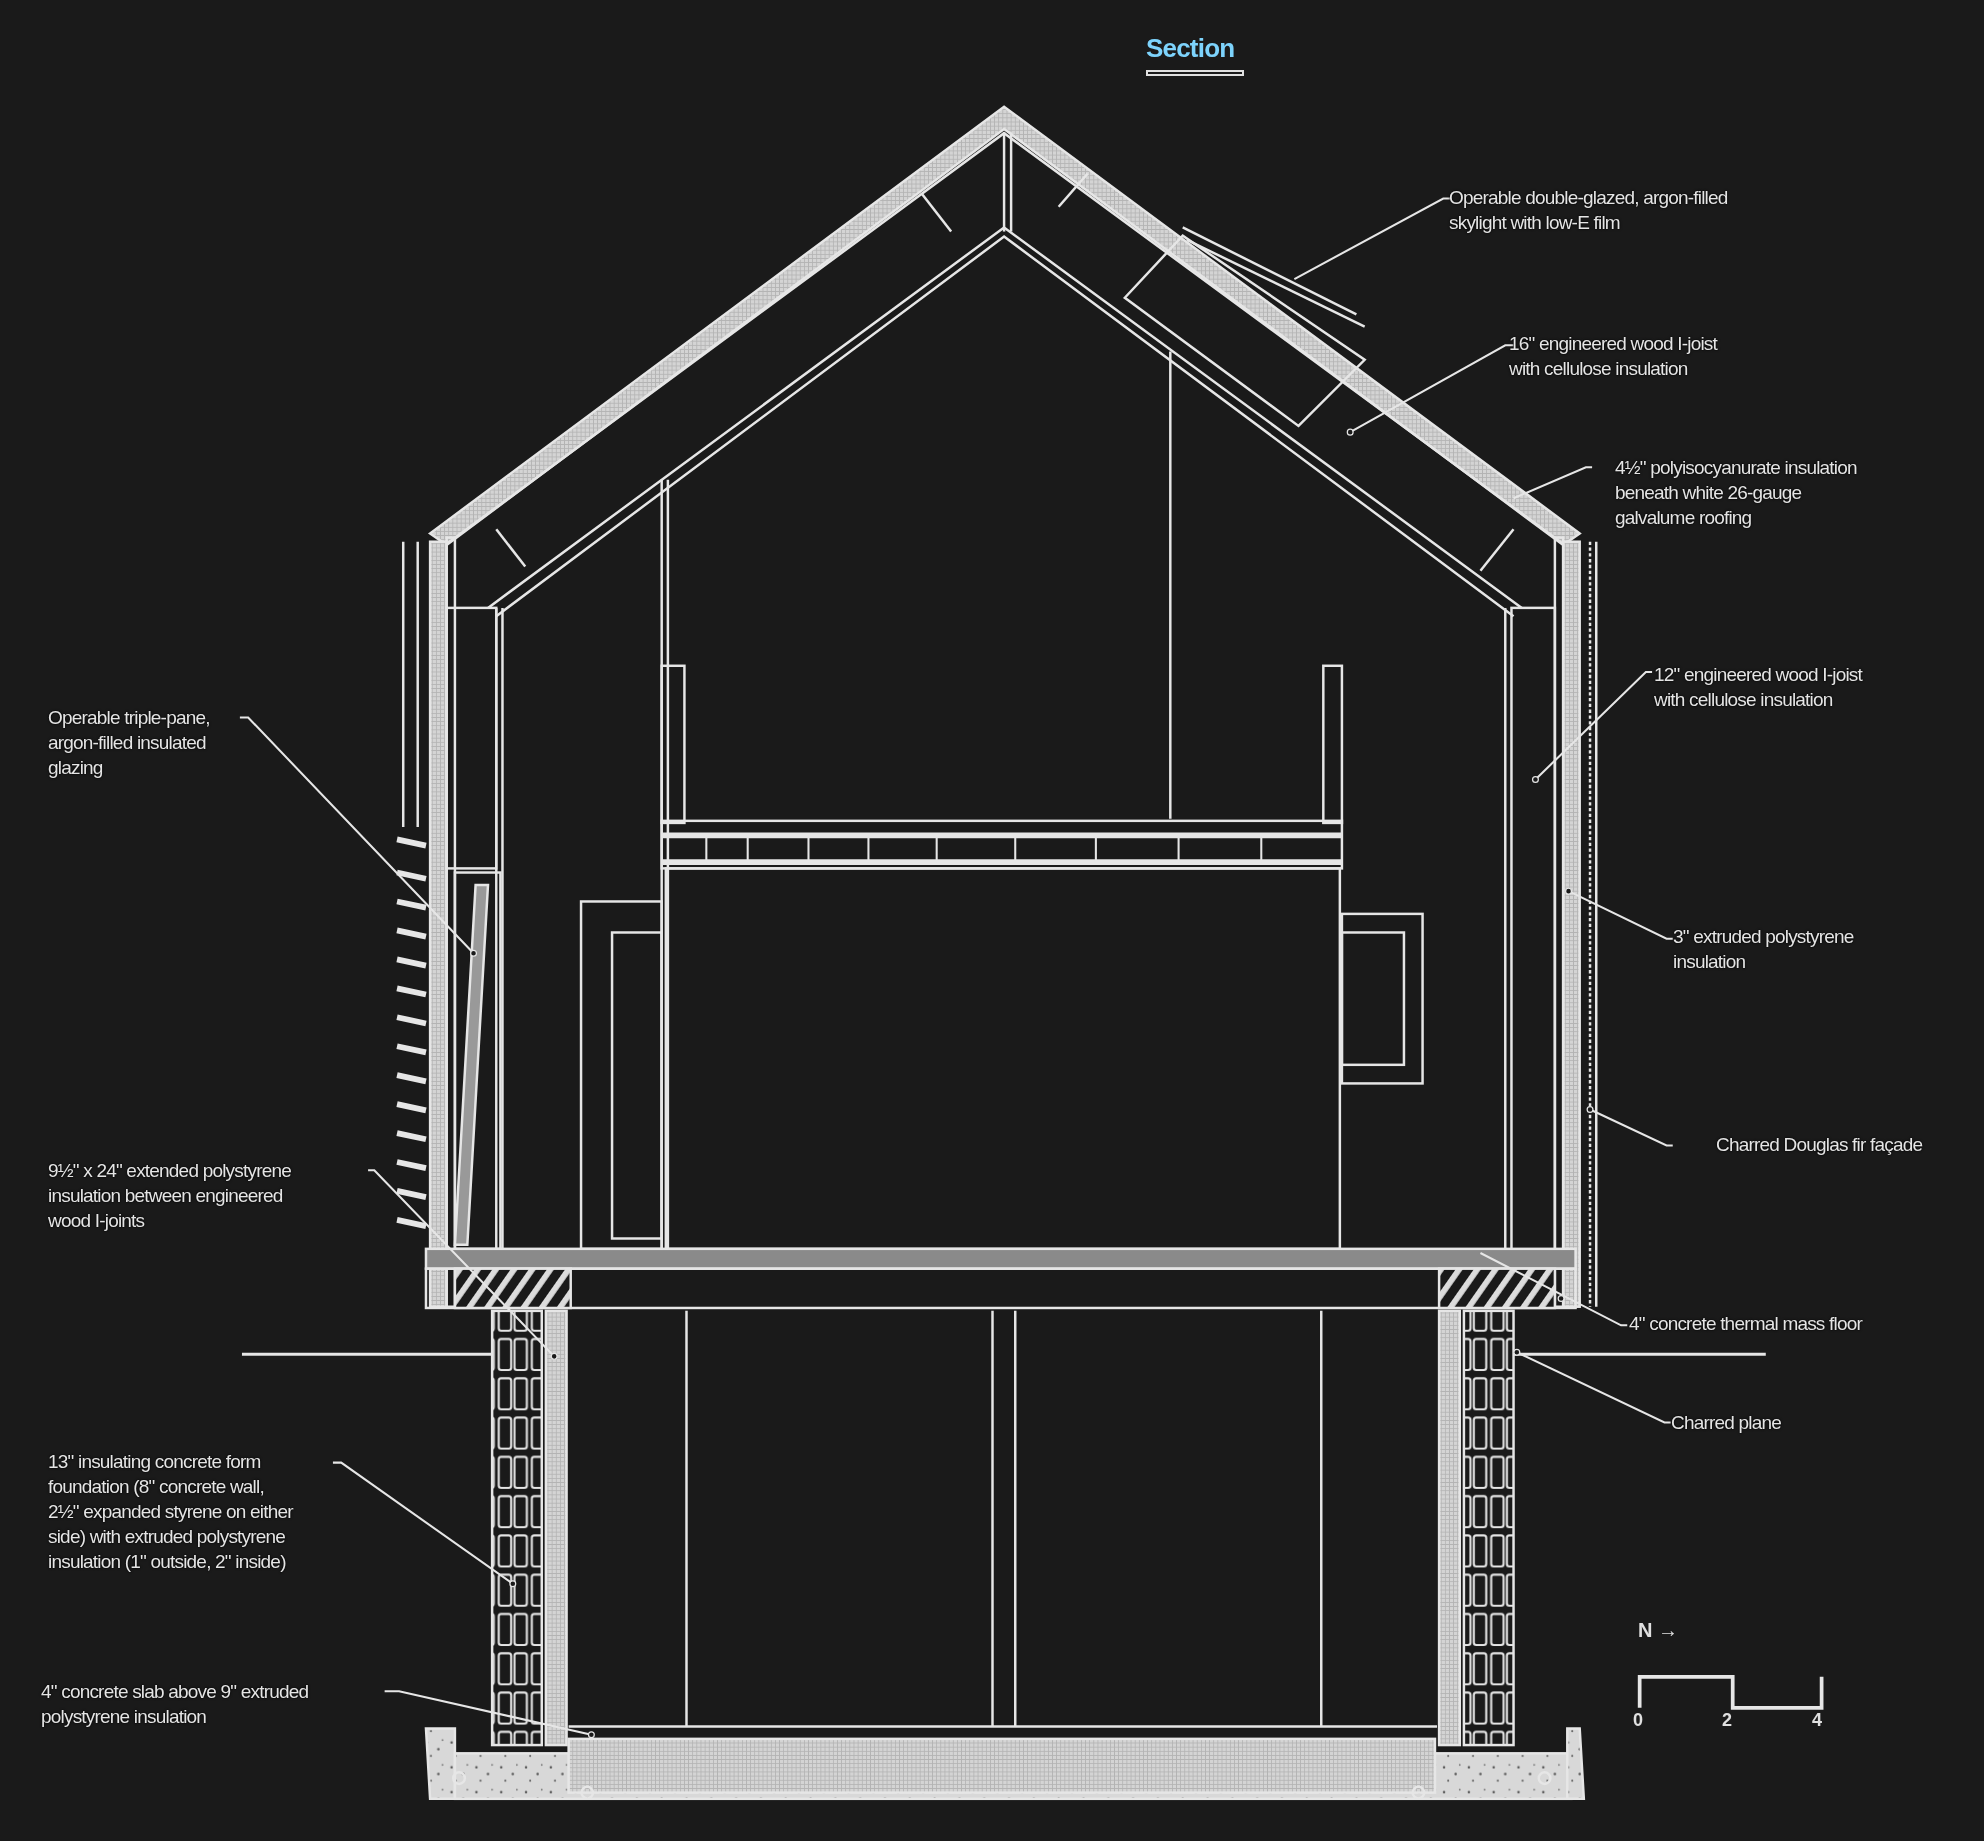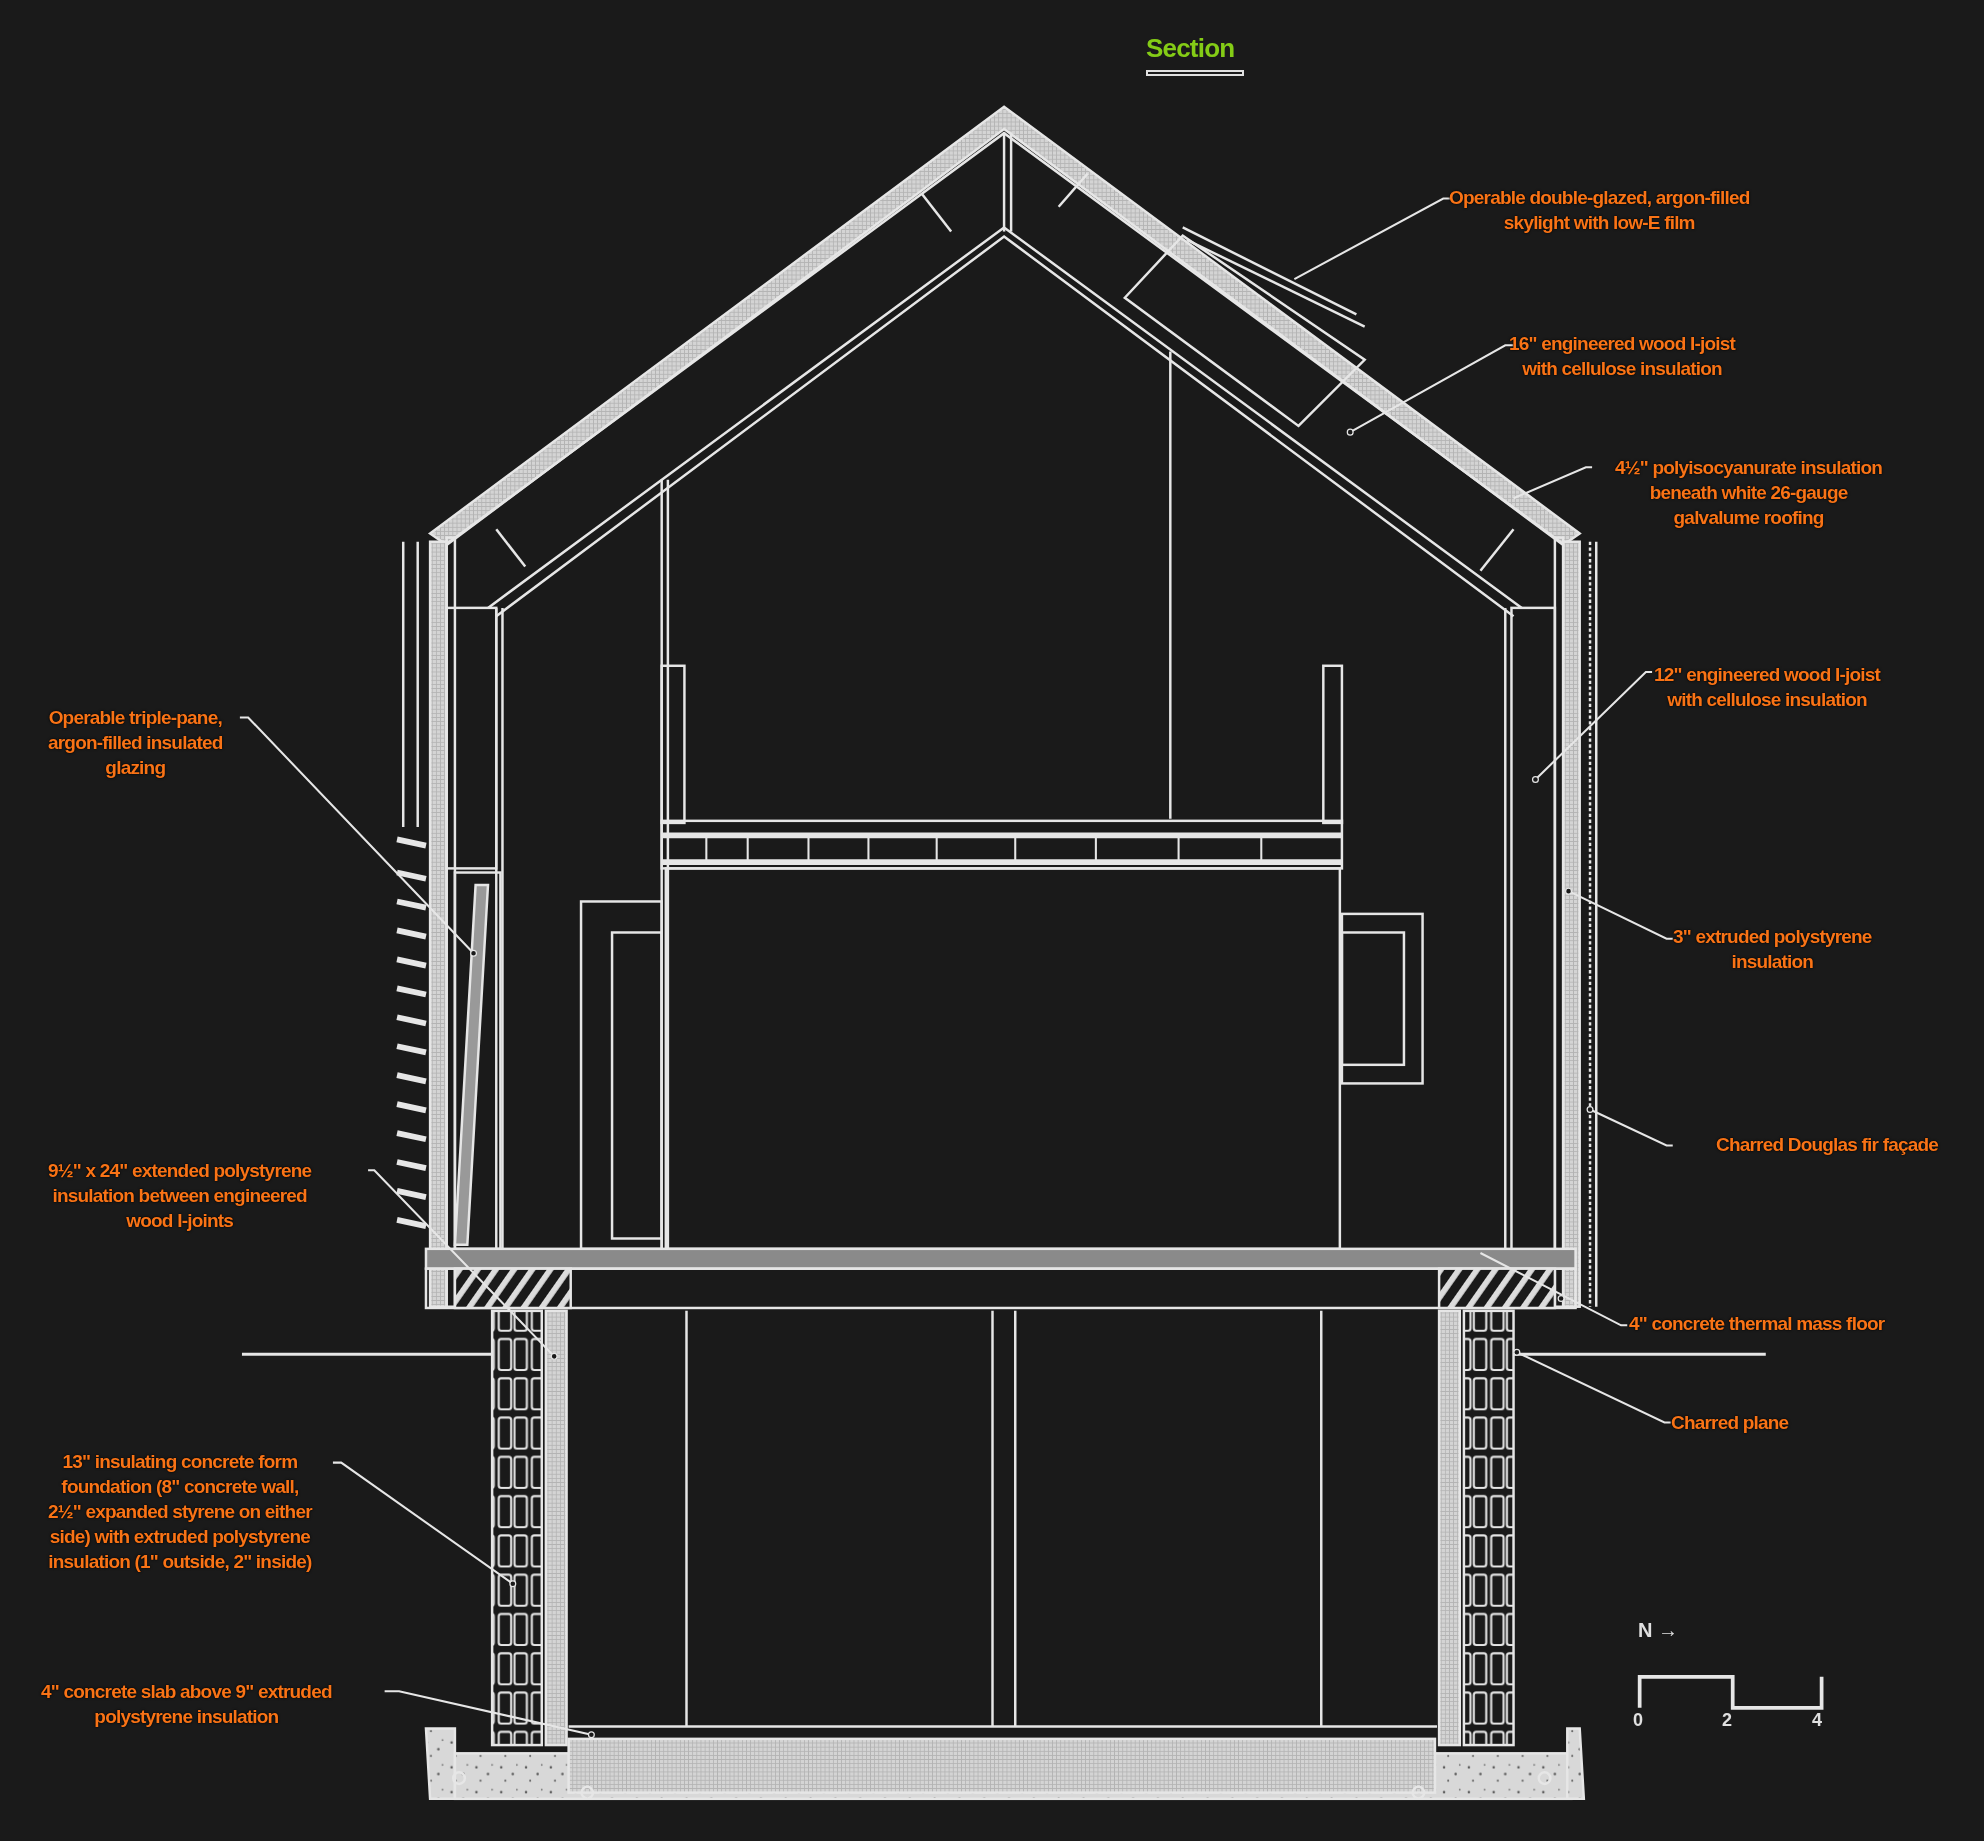--- a/index.html
+++ b/index.html
@@ -1,22 +1,22 @@
 <!DOCTYPE html>
 <html style="font-size:6.6px"><head>
 <meta charset="utf-8">
 <style>
   html, body { margin: 0; padding: 0; background: #1a1a1a; }
   body { width: 1985px; height: 1841px; position: relative; overflow: hidden;
          font-family: "Liberation Sans", "DejaVu Sans", sans-serif; }
   #drawing { position: absolute; left: 0; top: 0; }
-  .lbl { position: absolute; color: #f97316; font-size: 19px; line-height: 25px;
-         font-weight: bold; letter-spacing: -0.8px; white-space: pre-line;
-         text-shadow: 0 0 0.8px #000, 0 0 2.5px #000; text-align: center; }
-  .title { position: absolute; left: 1146px; top: 33px; font-size: 26px; color: #84cc16;
+  .lbl { position: absolute; color: #e5e5e5; font-size: 19px; line-height: 25px;
+         font-weight: normal; letter-spacing: -0.8px; white-space: pre-line;
+         text-shadow: 0 0 0.8px #000, 0 0 2.5px #000; }
+  .title { position: absolute; left: 1146px; top: 33px; font-size: 26px; color: #7dd3fc;
            font-weight: bold; letter-spacing: -0.8px; }
   .title-rule { position: absolute; left: 1146px; top: 70px; width: 98px; height: 5.8px;
                 border: 2.1px solid #e0e0e0; box-sizing: border-box; }
   .scale-num { position: absolute; color: #e0e0e0; font-size: 18px; font-weight: bold; }
   .north { position: absolute; left: 1638px; top: 1619px; color: #e0e0e0; font-size: 20px; font-weight: bold; }
 </style>
 </head>
 <body>
 
 <svg id="drawing" width="1985" height="1841" viewBox="0 0 4800 4452" xmlns="http://www.w3.org/2000/svg">

